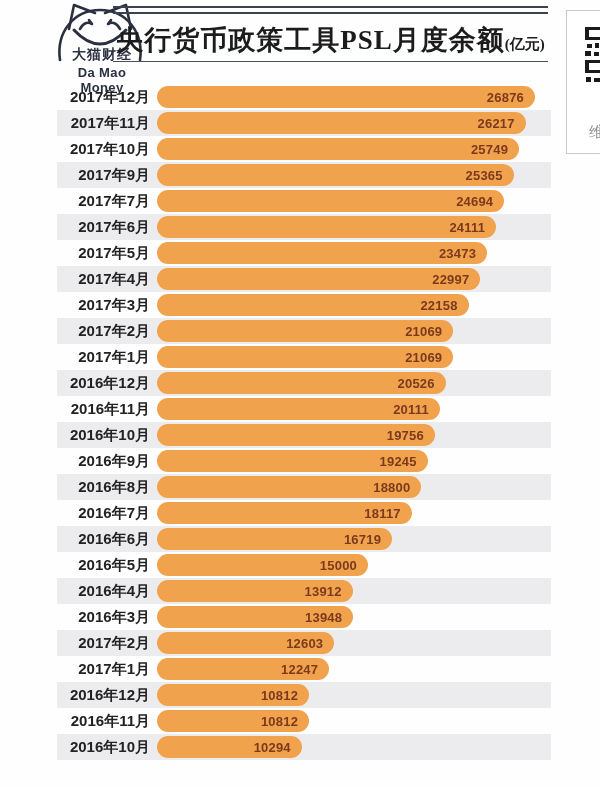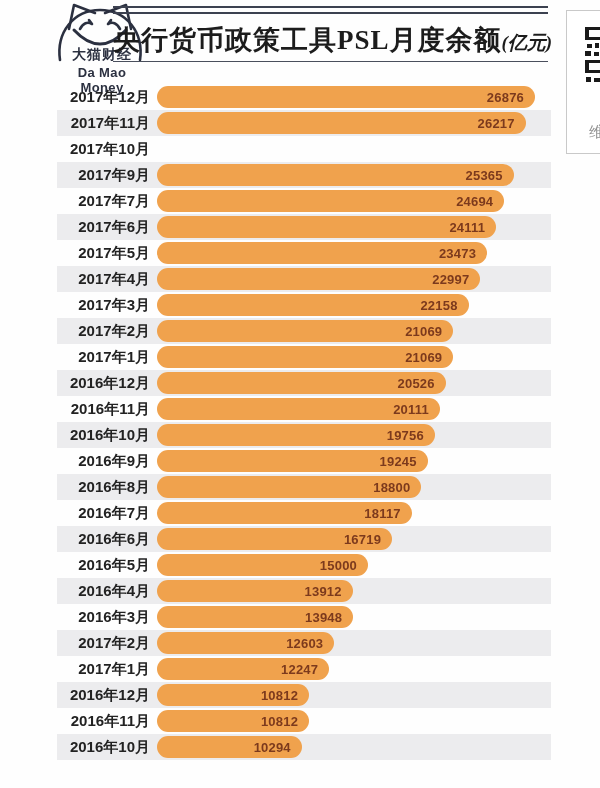--- a/index.html
+++ b/index.html
@@ -24,21 +24,21 @@
   .rule-top {
     position:absolute; left:113px; top:6px; width:435px; height:4px;
     border-top:2px solid #3c4150; border-bottom:2px solid #3c4150;
   }
   .title {
     position:absolute; left:113px; top:22px; width:435px; text-align:center;
     font-family:"Liberation Serif","DejaVu Serif",serif;
     font-weight:700; font-size:27px; color:#1c1c1c; letter-spacing:1px;
     white-space:nowrap;
   }
-  .title .unit { font-size:19px; font-weight:700; letter-spacing:0;font-style:italic; }
+  .title .unit { font-size:15px; font-weight:700; letter-spacing:0; }
   .rule-bottom {
     position:absolute; left:113px; top:61px; width:435px; height:0;
     border-top:1.5px solid #4a4f5d;
   }
 
   
   .qr-card {
     position:absolute; left:566px; top:10px; width:44px; height:142px;
     background:#fff; border:1.5px solid #c9c9c9;
   }
@@ -131,20 +131,23 @@
 
     <div class="row">
       <div class="row-label">2017年11月</div>
       <div class="bar" style="width: 368.7px;">
         <span class="bar-value">26217</span>
       </div>
     </div>
 
     <div class="row">
       <div class="row-label">2017年10月</div>
+      <div class="bar" style="width: 362.1px;">
+        <span class="bar-value">25749</span>
+      </div>
     </div>
 
     <div class="row">
       <div class="row-label">2017年9月</div>
       <div class="bar" style="width: 356.7px;">
         <span class="bar-value">25365</span>
       </div>
     </div>
 
 

